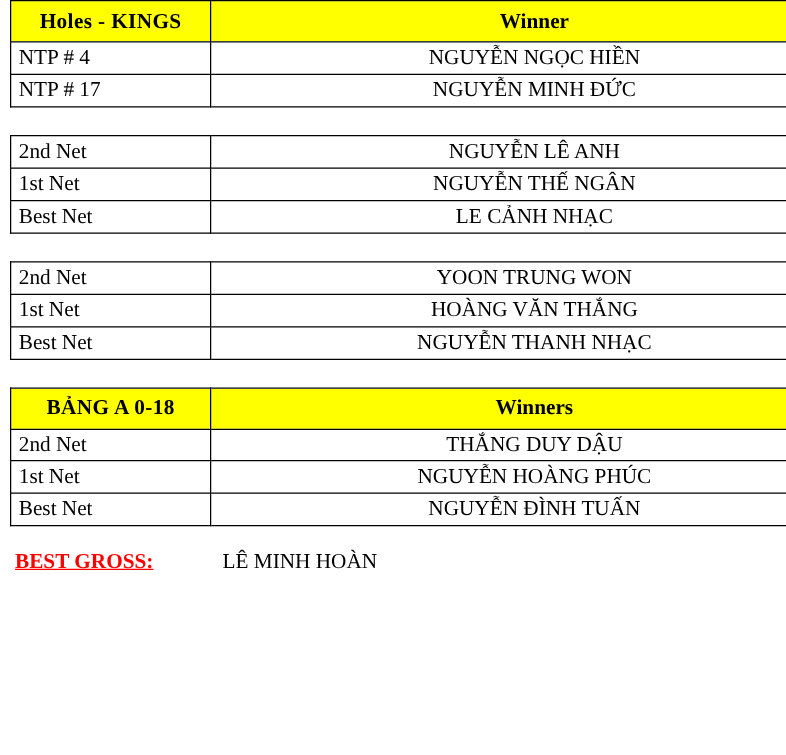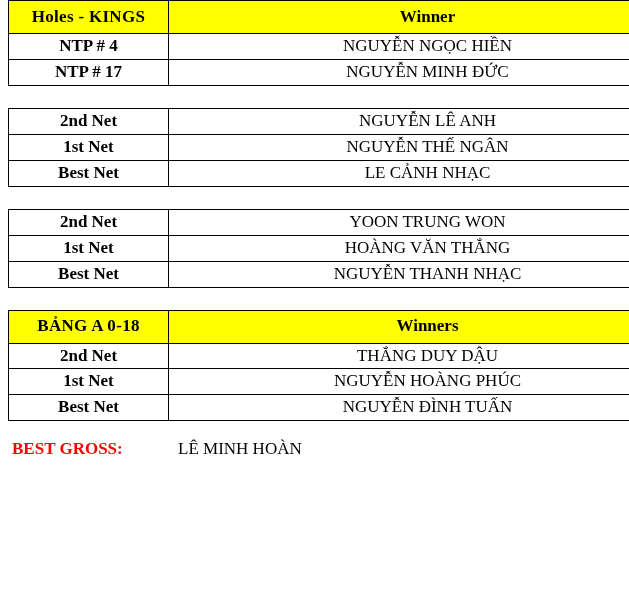--- a/index.html
+++ b/index.html
@@ -47,22 +47,21 @@
     height: 33px;
   }
   tr.header-row td.col-label {
     text-align: center;
     letter-spacing: 0.3px;
   }
   tr.header-row td.col-value {
     text-align: center;
   }
   td.cell-label {
-    text-align: center;
-    font-weight: bold;
+    text-align: left;
   }
   td.cell-value {
     text-align: center;
     padding-left: 10px;
   }
   .gap-a { height: 22px; }
   .gap-b { height: 22px; }
   .gap-c { height: 22px; }
   .gap-d { height: 18px; }
 
@@ -72,20 +71,21 @@
     display: flex;
     align-items: baseline;
   }
   .footer-label {
     color: #ff0000;
     font-weight: bold;
     font-size: 17px;
     width: 160px;
     box-sizing: border-box;
     padding-left: 4px;
+    text-decoration: underline;
   }
   .footer-value {
     font-size: 17px;
     padding-left: 10px;
   }
 </style>
 </head>
 <body>
 
 <div class="page">

